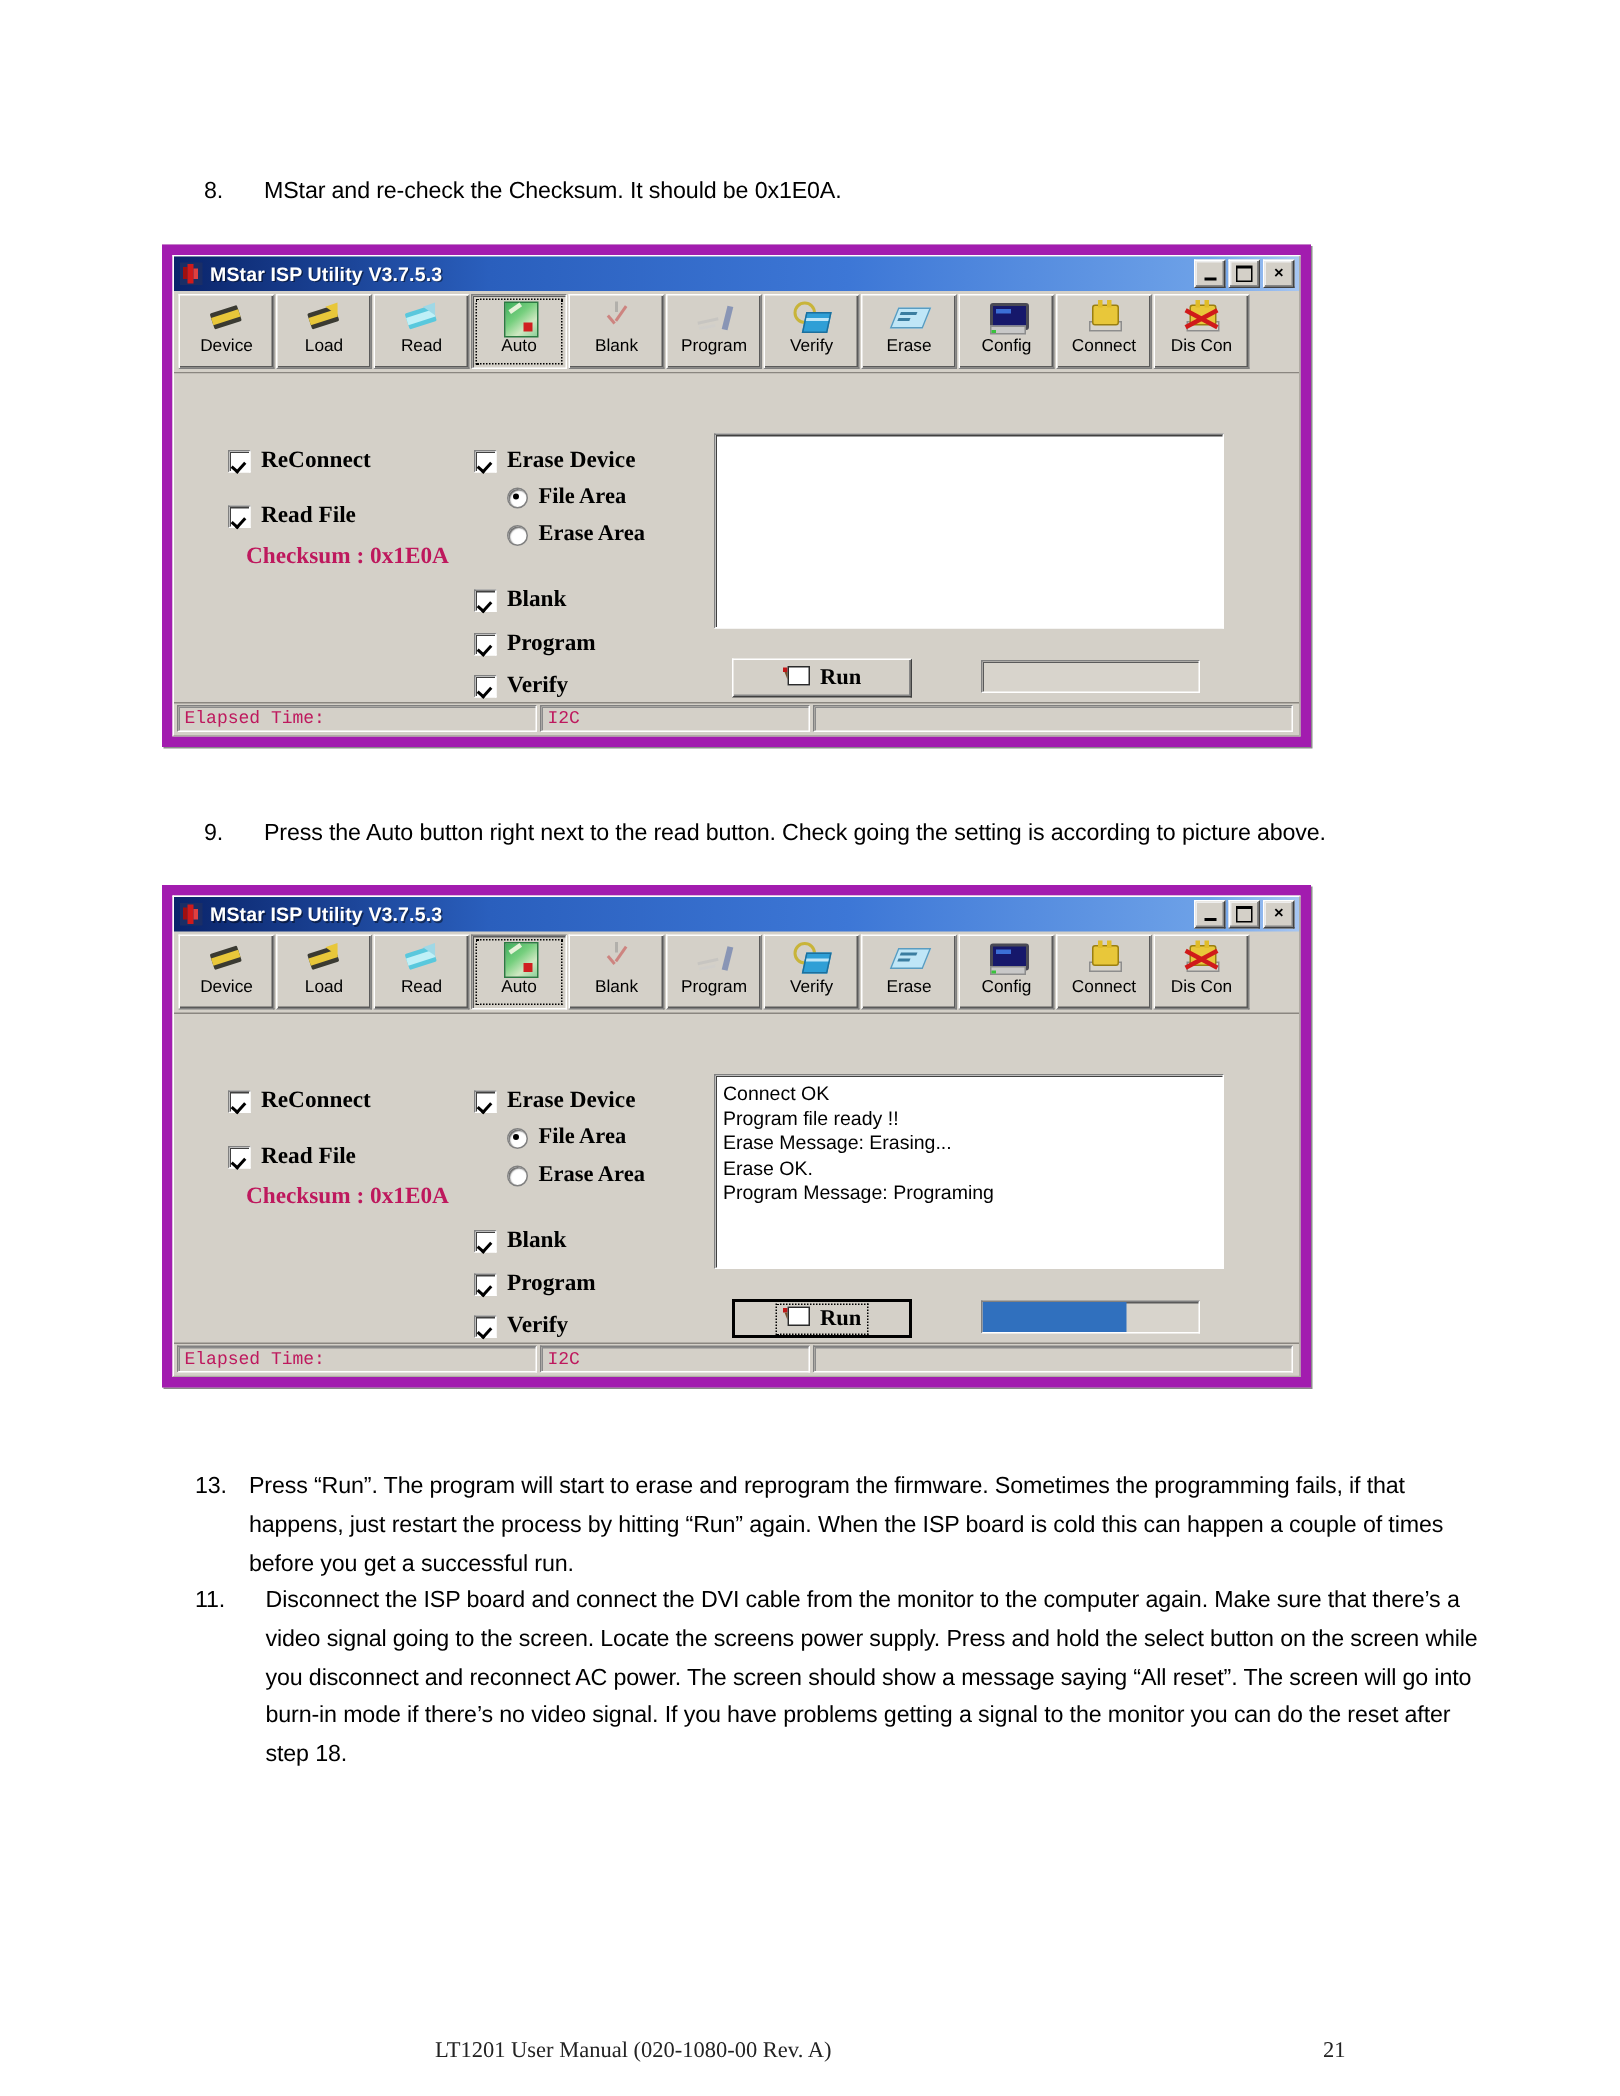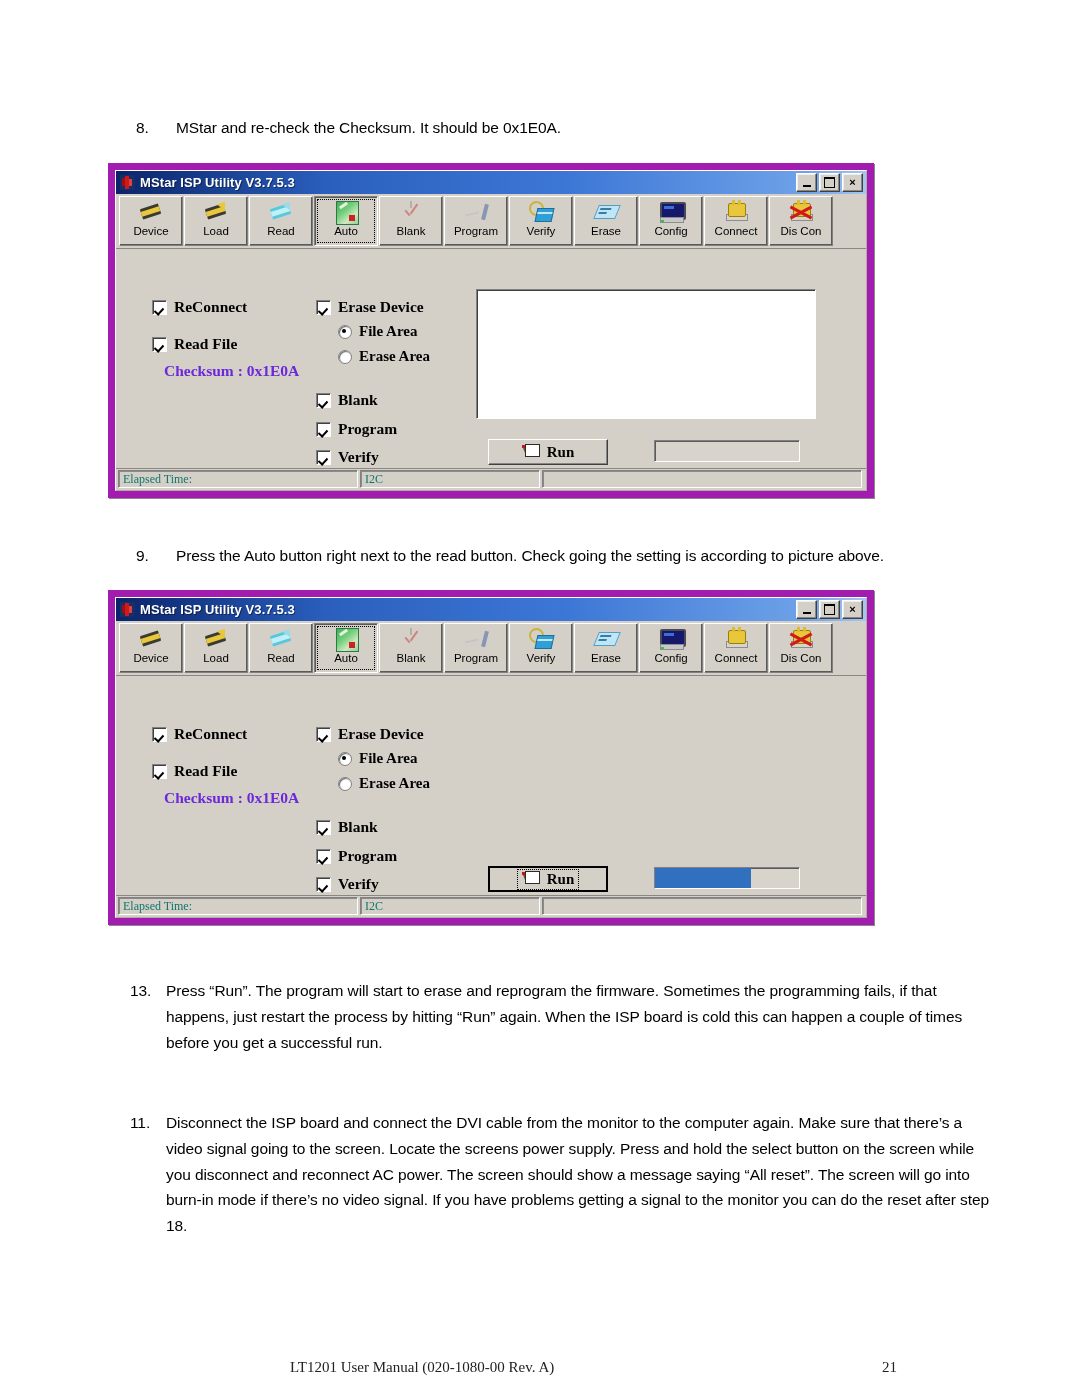--- a/index.html
+++ b/index.html
@@ -283,21 +283,21 @@
     box-shadow:inset 1px 1px 1px #6a6a6a;
     margin-right:7px;position:relative;
   }
   .rbbox.on::after{
     content:"";position:absolute;left:3px;top:3px;width:4px;height:4px;
     border-radius:50%;background:#000;
   }
   .chksum{
     position:absolute;
     font-family:"Liberation Serif", serif;
-    font-weight:bold;font-size:15.5px;color:#6d28d9;
+    font-weight:bold;font-size:15.5px;color:#be185d;
     white-space:nowrap;
   }
 
   
   .logbox{
     position:absolute;
     background:#ffffff;
     border:1px solid #808080;
     border-right-color:#ffffff;border-bottom-color:#ffffff;
     box-shadow:inset 1px 1px 0 #404040;
@@ -362,24 +362,24 @@
     padding:1px 2px 2px 2px;
     box-sizing:border-box;
   }
   .spane{
     background:#d4d0c8;
     border:1px solid #808080;
     border-right-color:#ffffff;border-bottom-color:#ffffff;
     box-shadow:inset 1px 1px 0 #8a8a8a;
     display:flex;align-items:center;
     padding-left:4px;
-    font-size:12px;color:#0f766e;
+    font-size:12px;color:#be185d;
     box-sizing:border-box;
     margin-right:2px;
-    font-family:Liberation Serif, serif;
+    font-family:Liberation Mono, monospace;
   }
 </style>
 </head>
 <body>
 
 <div class="doc">
 
   <div class="step" style="left:136px;top:115px;width:800px;">
     <span class="num">8.</span>
     <span class="body">MStar and re-check the Checksum. It should be 0x1E0A.</span>
@@ -739,20 +739,27 @@
           </div>
           <div class="cb" style="left:200px;top:171px;">
             <span class="cbbox on"></span>
             <span>Program</span>
           </div>
           <div class="cb" style="left:200px;top:199px;">
             <span class="cbbox on"></span>
             <span>Verify</span>
           </div>
 
+          <div class="logbox" style="left:360px;top:40px;width:340px;height:130px;">
+            <div class="logline">Connect OK</div>
+            <div class="logline">Program file ready !!</div>
+            <div class="logline">Erase Message: Erasing...</div>
+            <div class="logline">Erase OK.</div>
+            <div class="logline">Program Message: Programing</div>
+          </div>
 
           <div class="runbtn focus" style="left:372px;top:190px;">
             <span class="runinner">
               <span class="runico">
                   <span class="hg"></span>
                   <span class="mon"></span>
                 </span>
               <span class="runtext">Run</span>
             </span>
           </div>
@@ -770,21 +777,21 @@
       </div>
 
     </div>
   </div>
 
   <div class="step" style="left:130px;top:978px;width:865px;">
     <span class="num" style="width:36px;flex:0 0 36px;">13.</span>
     <span class="body">Press “Run”. The program will start to erase and reprogram the firmware. Sometimes the programming fails, if that happens, just restart the process by hitting “Run” again. When the ISP board is cold this can happen a couple of times before you get a successful run.</span>
   </div>
 
-  <div class="step" style="left:130px;top:1110px;width:865px;">
+  <div class="step" style="left:130px;top:1054px;width:865px;gap:11px;">
     <span class="num" style="width:36px;flex:0 0 36px;">11.</span>
     <span class="body">Disconnect the ISP board and connect the DVI cable from the monitor to the computer again. Make sure that there’s a video signal going to the screen. Locate the screens power supply. Press and hold the select button on the screen while you disconnect and reconnect AC power.    The screen should show a message saying “All reset”. The screen will go into burn-in mode if there’s no video signal. If you have problems getting a signal to the monitor you can do the reset after step 18.</span>
   </div>
 
   <div class="footer">
     <span class="center">LT1201 User Manual (020-1080-00 Rev. A)</span>
     <span class="pageno">21</span>
   </div>
 
 </div>

